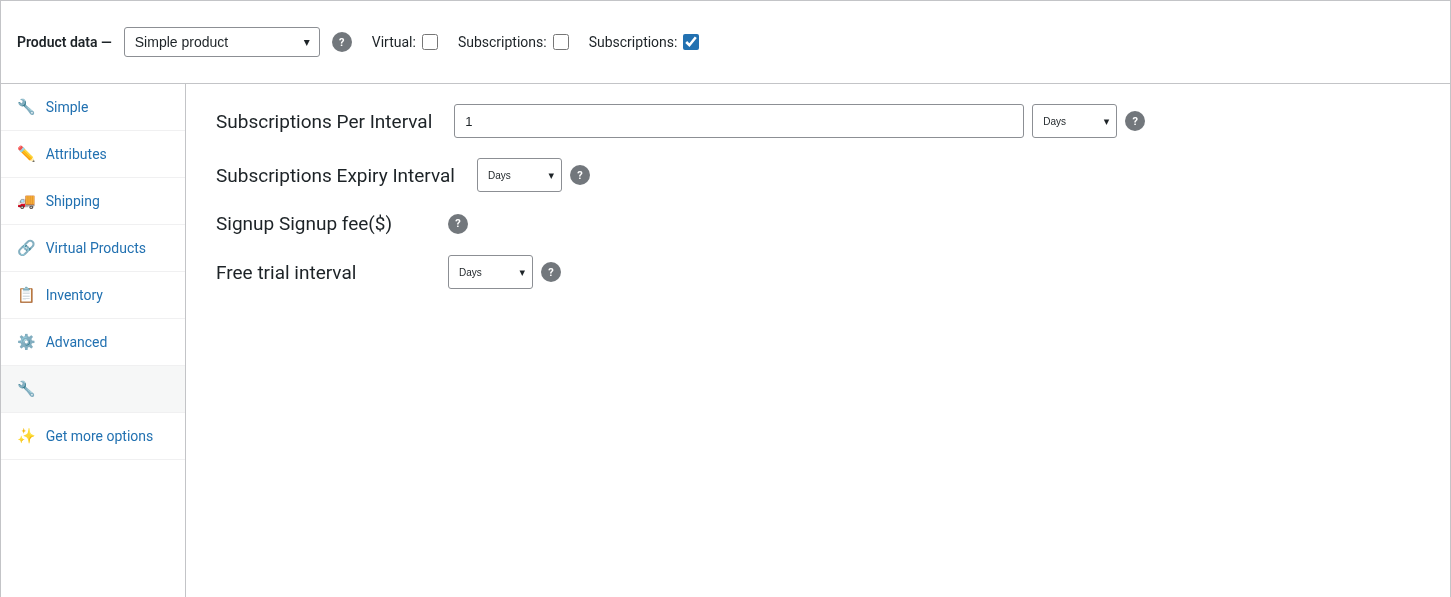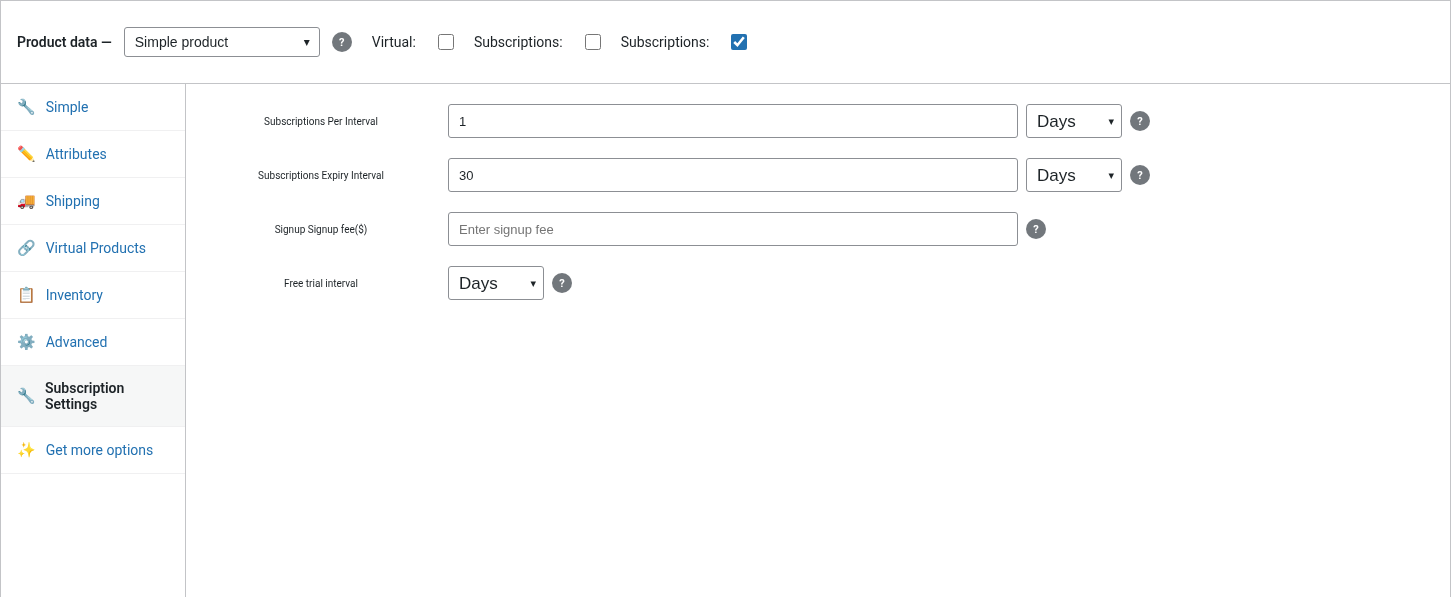--- a/index.html
+++ b/index.html
@@ -68,21 +68,21 @@
     }
     .header-checkboxes {
       display: flex;
       align-items: center;
       gap: 20px;
       margin-left: 8px;
     }
     .checkbox-group {
       display: flex;
       align-items: center;
-      gap: 22px;
+      gap: 6px;
       font-size: 14px;
       color: #1d2327;
     }
     .checkbox-group input[type="checkbox"] {
       width: 16px;
       height: 16px;
       cursor: pointer;
       accent-color: #2271b1;
     }
     .product-data-body {
@@ -123,23 +123,23 @@
       background: #fff;
     }
     .form-row {
       display: flex;
       align-items: center;
       margin-bottom: 20px;
       gap: 12px;
     }
     .form-label {
       min-width: 220px;
-      font-size: 10px;
-      color: #1d2327;
-      text-align: center;
+      font-size: 19px;
+      color: #1d2327;
+      text-align: left;
       padding-right: 10px;
     }
     .form-input {
       border: 1px solid #8c8f94;
       border-radius: 3px;
       padding: 6px 10px;
       font-size: 13px;
       color: #1d2327;
       background: #fff;
       height: 34px;
@@ -152,21 +152,21 @@
       position: relative;
       display: inline-flex;
       align-items: center;
     }
     .interval-select {
       appearance: none;
       -webkit-appearance: none;
       border: 1px solid #8c8f94;
       border-radius: 3px;
       padding: 6px 28px 6px 10px;
-      font-size: 17px;
+      font-size: 10px;
       color: #1d2327;
       background: #fff;
       cursor: pointer;
       height: 34px;
       min-width: 85px;
     }
     .interval-arrow {
       position: absolute;
       right: 8px;
       pointer-events: none;
@@ -238,21 +238,20 @@
       <div class="sidebar-item">
         <span class="sidebar-icon">📋</span>
         <span>Inventory</span>
       </div>
       <div class="sidebar-item">
         <span class="sidebar-icon">⚙️</span>
         <span>Advanced</span>
       </div>
       <div class="sidebar-item active">
         <span class="sidebar-icon">🔧</span>
-        <span>Subscription Settings</span>
       </div>
       <div class="sidebar-item">
         <span class="sidebar-icon">✨</span>
         <span>Get more options</span>
       </div>
     </div>
 
     <div class="main-content">
 
       <div class="form-row">
@@ -268,38 +267,36 @@
             </select>
             <span class="interval-arrow">▾</span>
           </div>
           <span class="help-icon">?</span>
         </div>
       </div>
 
       <div class="form-row">
         <label class="form-label">Subscriptions Expiry Interval</label>
         <div class="row-inputs">
-          <input type="text" class="form-input wide" value="30" style="">
           <div class="interval-select-wrapper">
             <select class="interval-select">
               <option>Days</option>
               <option>Weeks</option>
               <option>Months</option>
               <option>Years</option>
             </select>
             <span class="interval-arrow">▾</span>
           </div>
           <span class="help-icon">?</span>
         </div>
       </div>
 
       <div class="form-row">
         <label class="form-label">Signup Signup fee($)</label>
         <div class="row-inputs">
-          <input type="text" class="form-input wide" placeholder="Enter signup fee" style="">
           <span class="help-icon">?</span>
         </div>
       </div>
 
       <div class="form-row">
         <label class="form-label">Free trial interval</label>
         <div class="row-inputs">
           <div class="interval-select-wrapper">
             <select class="interval-select">
               <option>Days</option>

